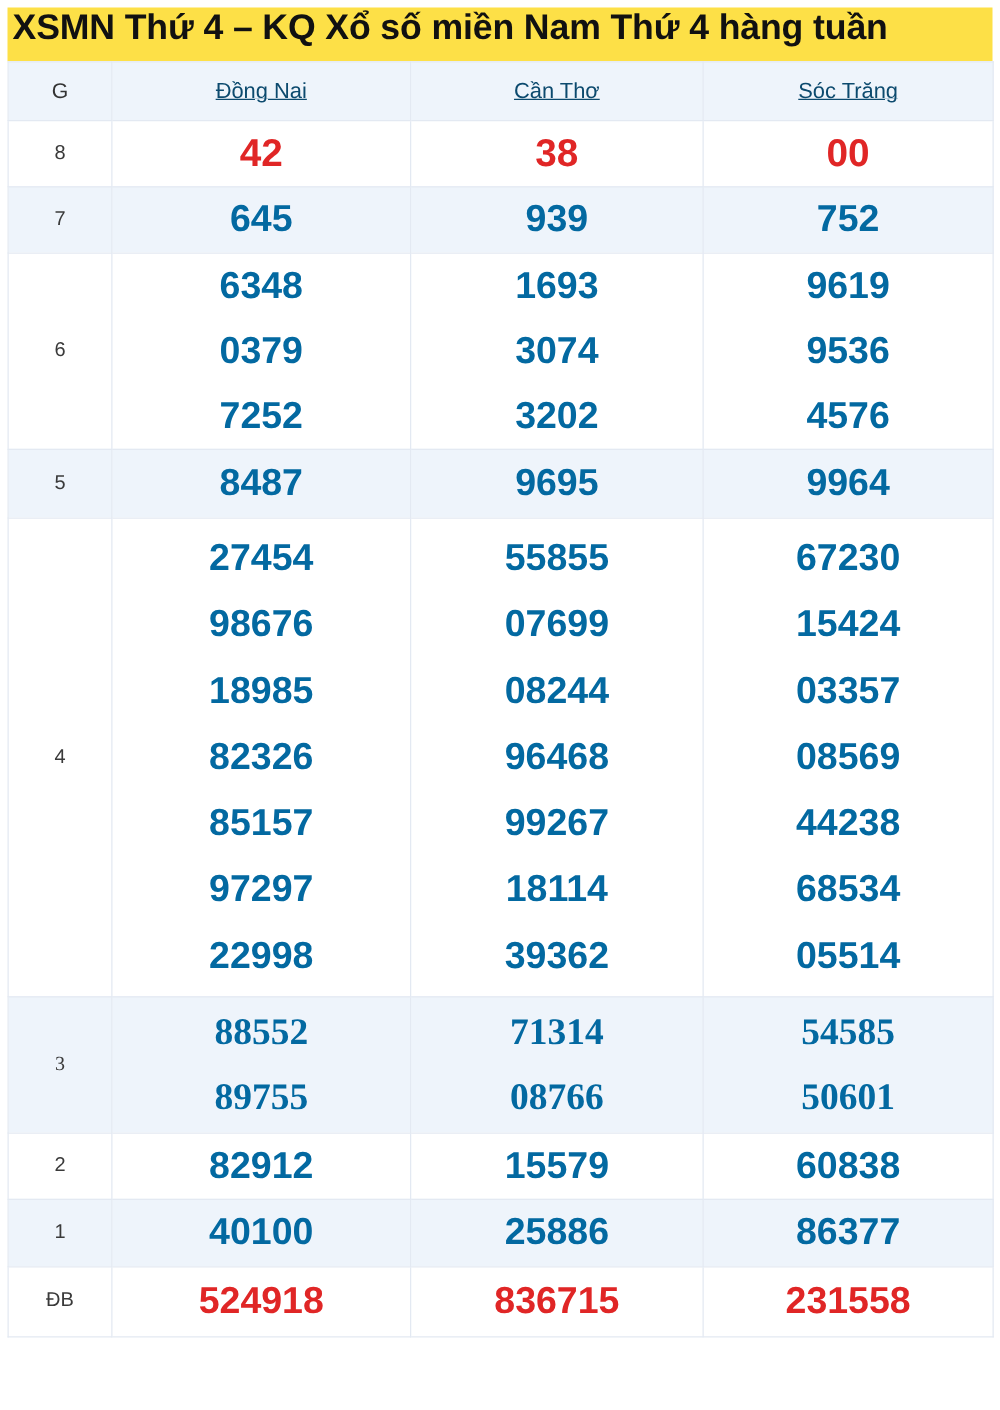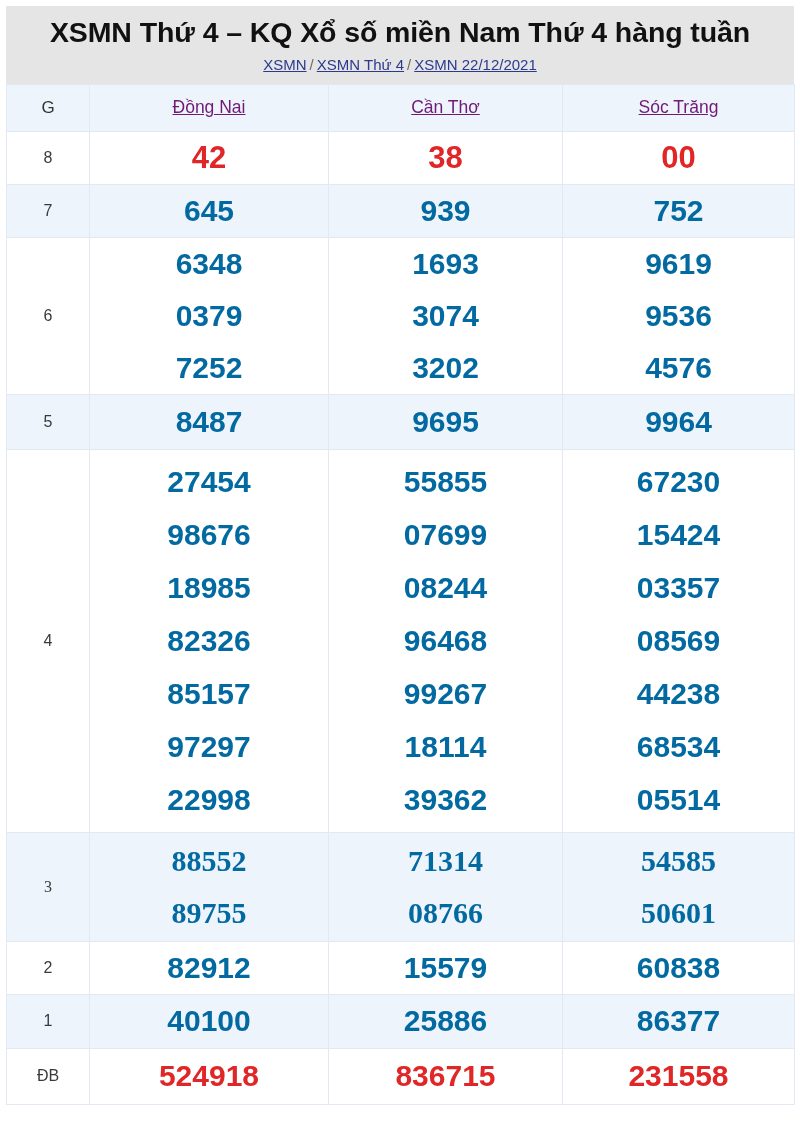--- a/index.html
+++ b/index.html
@@ -14,23 +14,22 @@
   .page {
     width: 800px;
     height: 1128px;
     position: relative;
     background: #ffffff;
     padding: 6px 6px 8px 6px;
   }
 
   
   .result-header {
-    background: #e5e5e5;
-    padding: 11px 4px 10px 4px;
-    text-align: center;
+    background: #fde047;
+    padding: 1px 4px 10px 4px;
   }
 
   .result-title {
     font-size: 28.5px;
     font-weight: bold;
     color: #111111;
     letter-spacing: -0.1px;
     line-height: 1.12;
     white-space: nowrap;
   }
@@ -86,21 +85,21 @@
     font-weight: normal;
     color: #333333;
     height: 47px;
   }
   .hdr-prov {
     height: 47px;
   }
   .hdr-prov a {
     font-size: 17.5px;
     font-weight: normal;
-    color: #701a75;
+    color: #0c4a6e;
     text-decoration: underline;
     cursor: pointer;
     white-space: nowrap;
   }
 
   
   .prize-label {
     font-size: 16px;
     color: #3a3a3a;
     font-weight: normal;
@@ -139,23 +138,20 @@
   tr.r3 .num-cell .n + .n { margin-top: 22px; }
 </style>
 </head>
 <body>
 
 <div class="page">
 
   <div class="result-header">
     <div class="result-title">XSMN Thứ 4 – KQ Xổ số miền Nam Thứ 4 hàng tuần</div>
 
-    <div class="breadcrumb">
-      <a>XSMN</a><span class="sep">/</span><a>XSMN Thứ 4</a><span class="sep">/</span><a>XSMN 22/12/2021</a>
-    </div>
   </div>
 
   <table class="lottery-table">
     <colgroup>
       <col class="c-g">
         <col class="c-p1">
         <col class="c-p2">
         <col class="c-p3">
     </colgroup>
     <thead>

